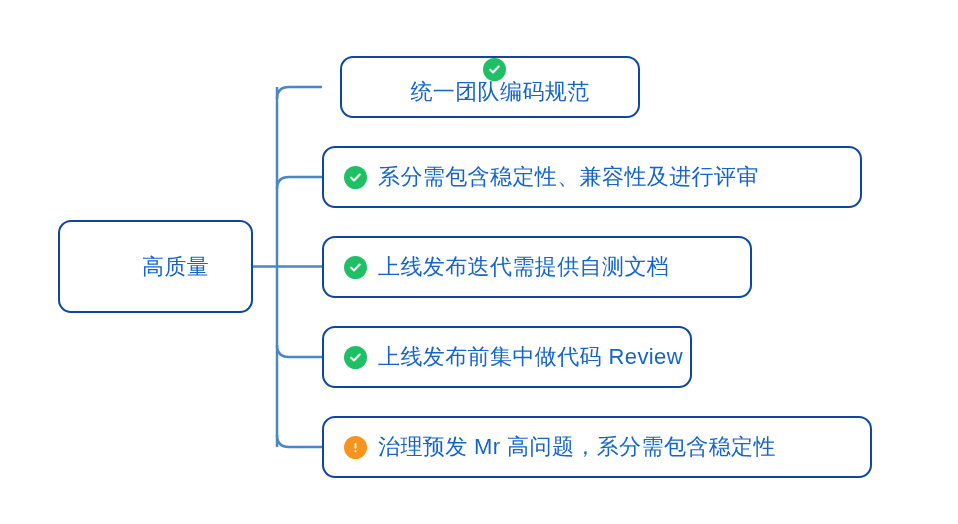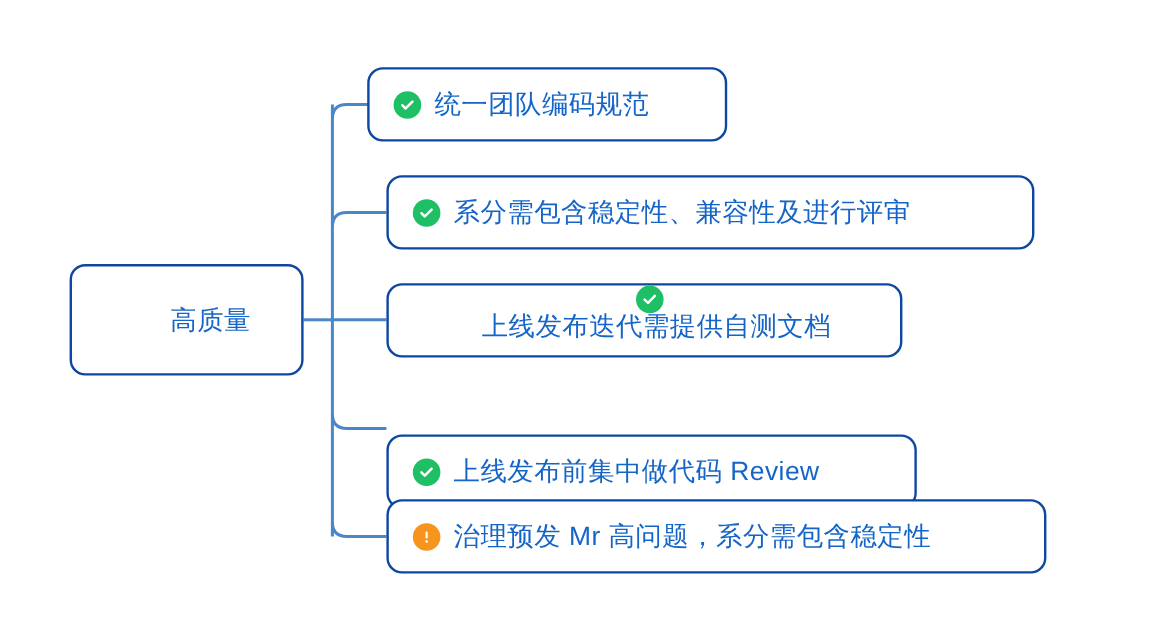--- a/index.html
+++ b/index.html
@@ -87,48 +87,48 @@
 
     <path d="M277 345 Q277 357 289 357 H322" fill="none" stroke="#4a86c8" stroke-width="2.5"></path>
 
     <path d="M277 435 Q277 447 289 447 H322" fill="none" stroke="#4a86c8" stroke-width="2.5"></path>
   </svg>
 
   <div class="node node-root" style="left:58px; top:220px; width:195px; height:93px;padding-left:40px;">
     <span class="node-label">高质量</span>
   </div>
 
-  <div class="node node-child" style="left:306px; top:56px; width:300px; height:62px;">
+  <div class="node node-child" style="left:340px; top:56px; width:300px; height:62px;flex-direction:column;">
     <span class="status-icon icon-check">
       <svg width="15" height="15" viewBox="0 0 16 16">
         <path d="M3.4 8.2 L6.4 11.1 L12.5 4.9" fill="none" stroke="#ffffff" stroke-width="2.2" stroke-linecap="round" stroke-linejoin="round"></path>
       </svg>
     </span>
     <span class="node-label">统一团队编码规范</span>
   </div>
 
   <div class="node node-child" style="left:322px; top:146px; width:540px; height:62px;">
     <span class="status-icon icon-check">
       <svg width="15" height="15" viewBox="0 0 16 16">
         <path d="M3.4 8.2 L6.4 11.1 L12.5 4.9" fill="none" stroke="#ffffff" stroke-width="2.2" stroke-linecap="round" stroke-linejoin="round"></path>
       </svg>
     </span>
     <span class="node-label">系分需包含稳定性、兼容性及进行评审</span>
   </div>
 
-  <div class="node node-child" style="left:322px; top:236px; width:430px; height:62px;flex-direction:column;">
+  <div class="node node-child" style="left:322px; top:236px; width:430px; height:62px;">
     <span class="status-icon icon-check">
       <svg width="15" height="15" viewBox="0 0 16 16">
         <path d="M3.4 8.2 L6.4 11.1 L12.5 4.9" fill="none" stroke="#ffffff" stroke-width="2.2" stroke-linecap="round" stroke-linejoin="round"></path>
       </svg>
     </span>
     <span class="node-label">上线发布迭代需提供自测文档</span>
   </div>
 
-  <div class="node node-child" style="left:322px; top:326px; width:442px; height:62px;margin-top:36px;">
+  <div class="node node-child" style="left:322px; top:326px; width:370px; height:62px;">
     <span class="status-icon icon-check">
       <svg width="15" height="15" viewBox="0 0 16 16">
         <path d="M3.4 8.2 L6.4 11.1 L12.5 4.9" fill="none" stroke="#ffffff" stroke-width="2.2" stroke-linecap="round" stroke-linejoin="round"></path>
       </svg>
     </span>
     <span class="node-label">上线发布前集中做代码 Review</span>
   </div>
 
   <div class="node node-child" style="left:322px; top:416px; width:550px; height:62px;">
     <span class="status-icon icon-warn">

